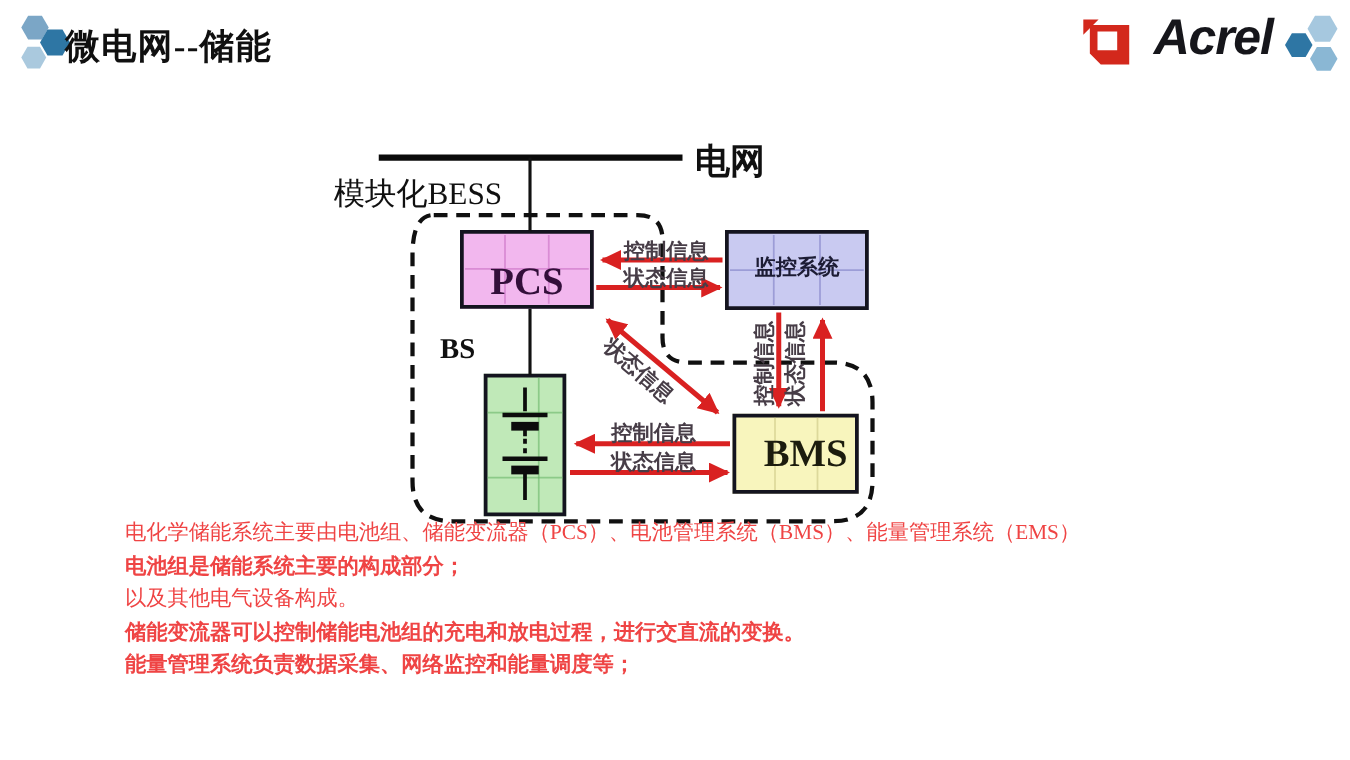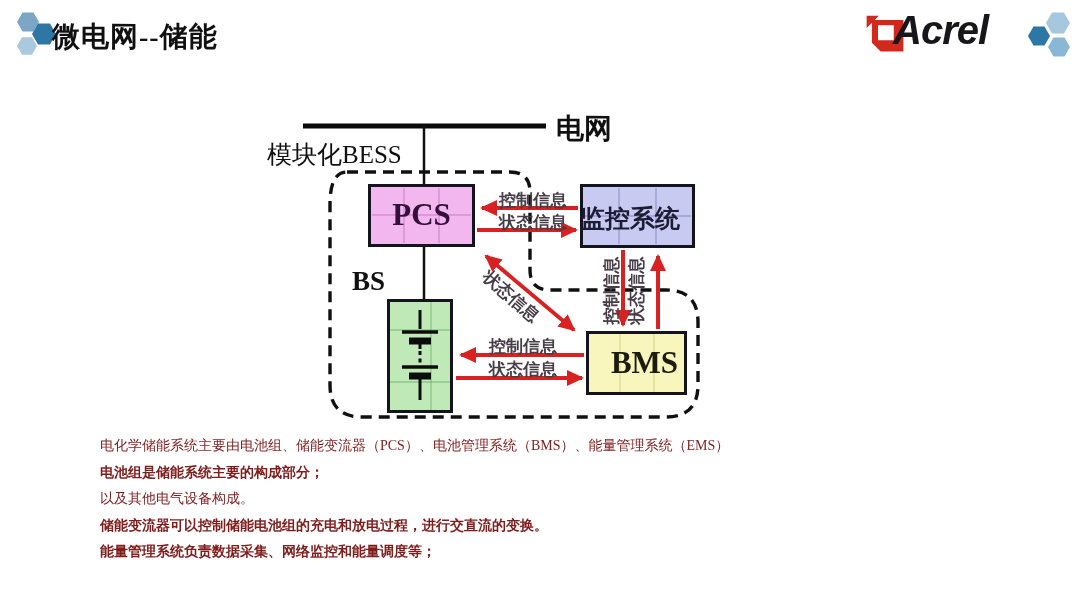--- a/index.html
+++ b/index.html
@@ -7,55 +7,55 @@
     width:1080px;height:608px;position:relative;overflow:hidden;
     background:#ffffff;
     font-family:"Liberation Serif","DejaVu Serif",serif;
   }
   .abs{position:absolute;}
 
   
   #hex-left{left:13px;top:9px;width:46px;height:50px;}
   #page-title{left:52px;top:18px;font-size:28px;font-weight:bold;color:#101010;letter-spacing:1px;}
   #acrel-icon{left:864px;top:13px;width:42px;height:42px;}
-  #acrel-text{left:893px;top:8px;font-family:"Liberation Sans","DejaVu Sans",sans-serif;
+  #acrel-text{left:923px;top:8px;font-family:"Liberation Sans","DejaVu Sans",sans-serif;
     font-style:italic;font-weight:800;font-size:40px;color:#16161b;letter-spacing:-1px;}
   #hex-right{left:1026px;top:10px;width:48px;height:50px;}
 
   
   .box{position:absolute;border:3px solid #14141f;box-sizing:border-box;z-index:1;}
   #pcs-box{left:368px;top:184px;width:107px;height:63px;background:#f2b7ee;}
   #monitor-box{left:580px;top:184px;width:115px;height:64px;background:#c9caf1;}
   #battery-box{left:387px;top:299px;width:66px;height:114px;background:#c0e9b8;}
   #bms-box{left:586px;top:331px;width:101px;height:64px;background:#f8f5bd;}
 
   
   #diagram-svg{left:0;top:0;width:1080px;height:608px;z-index:2;pointer-events:none;}
 
   
   .dlabel{position:absolute;z-index:3;color:#101010;white-space:nowrap;}
   #grid-label{left:556px;top:110px;font-size:28px;font-weight:bold;}
   #bess-label{left:267px;top:138px;font-size:25px;font-weight:normal;}
-  #bs-label{left:352px;top:266px;font-size:27px;font-weight:bold;}
-  #pcs-label{left:368px;top:197px;width:107px;text-align:center;font-size:31px;font-weight:bold;color:#330f3a;}
-  #monitor-label{left:580px;top:202px;width:115px;font-size:25px;font-weight:bold;color:#1c1c34;}
+  #bs-label{left:352px;top:266px;font-size:23px;font-weight:bold;}
+  #pcs-label{left:368px;top:207px;width:107px;text-align:center;font-size:31px;font-weight:bold;color:#330f3a;}
+  #monitor-label{left:580px;top:202px;width:115px;text-align:center;font-size:17px;font-weight:bold;color:#1c1c34;}
   #bms-label{left:586px;top:345px;width:117px;text-align:center;font-size:31px;font-weight:bold;color:#1c1c0e;}
 
   .alabel{position:absolute;z-index:3;width:76px;text-align:center;
     font-size:17px;font-weight:600;color:#473d47;white-space:nowrap;}
   #al-mon-pcs-ctrl{left:495px;top:189px;}
   #al-pcs-mon-status{left:495px;top:211px;}
   #al-diag-status{left:463px;top:285px;width:96px;transform:rotate(41deg);}
   #al-mon-bms-ctrl{left:573px;top:279px;transform:rotate(-90deg);}
   #al-bms-mon-status{left:598px;top:279px;transform:rotate(-90deg);}
   #al-bms-bs-ctrl{left:485px;top:335px;}
   #al-bs-bms-status{left:485px;top:358px;}
 
   
-  #description{left:100px;top:433px;width:930px;font-size:14px;line-height:26.6px;color:#7f1d1d;z-index:3;}
+  #description{left:100px;top:413px;width:930px;font-size:17px;line-height:26.6px;color:#ef4444;z-index:3;}
   .desc-line{white-space:nowrap;}
   .desc-line.heavy{font-weight:600;}
 </style>
 </head>
 <body>
 
 <svg id="hex-left" class="abs" viewBox="0 0 46 50">
   <polygon points="4,13 9.5,3.5 20.5,3.5 26,13 20.5,22.5 9.5,22.5" fill="#7ba6c6"></polygon>
   <polygon points="19,25 25,14.6 37,14.6 43,25 37,35.4 25,35.4" fill="#2e76a4"></polygon>
   <polygon points="4,37 9,28.3 19,28.3 24,37 19,45.7 9,45.7" fill="#aac9de"></polygon>

